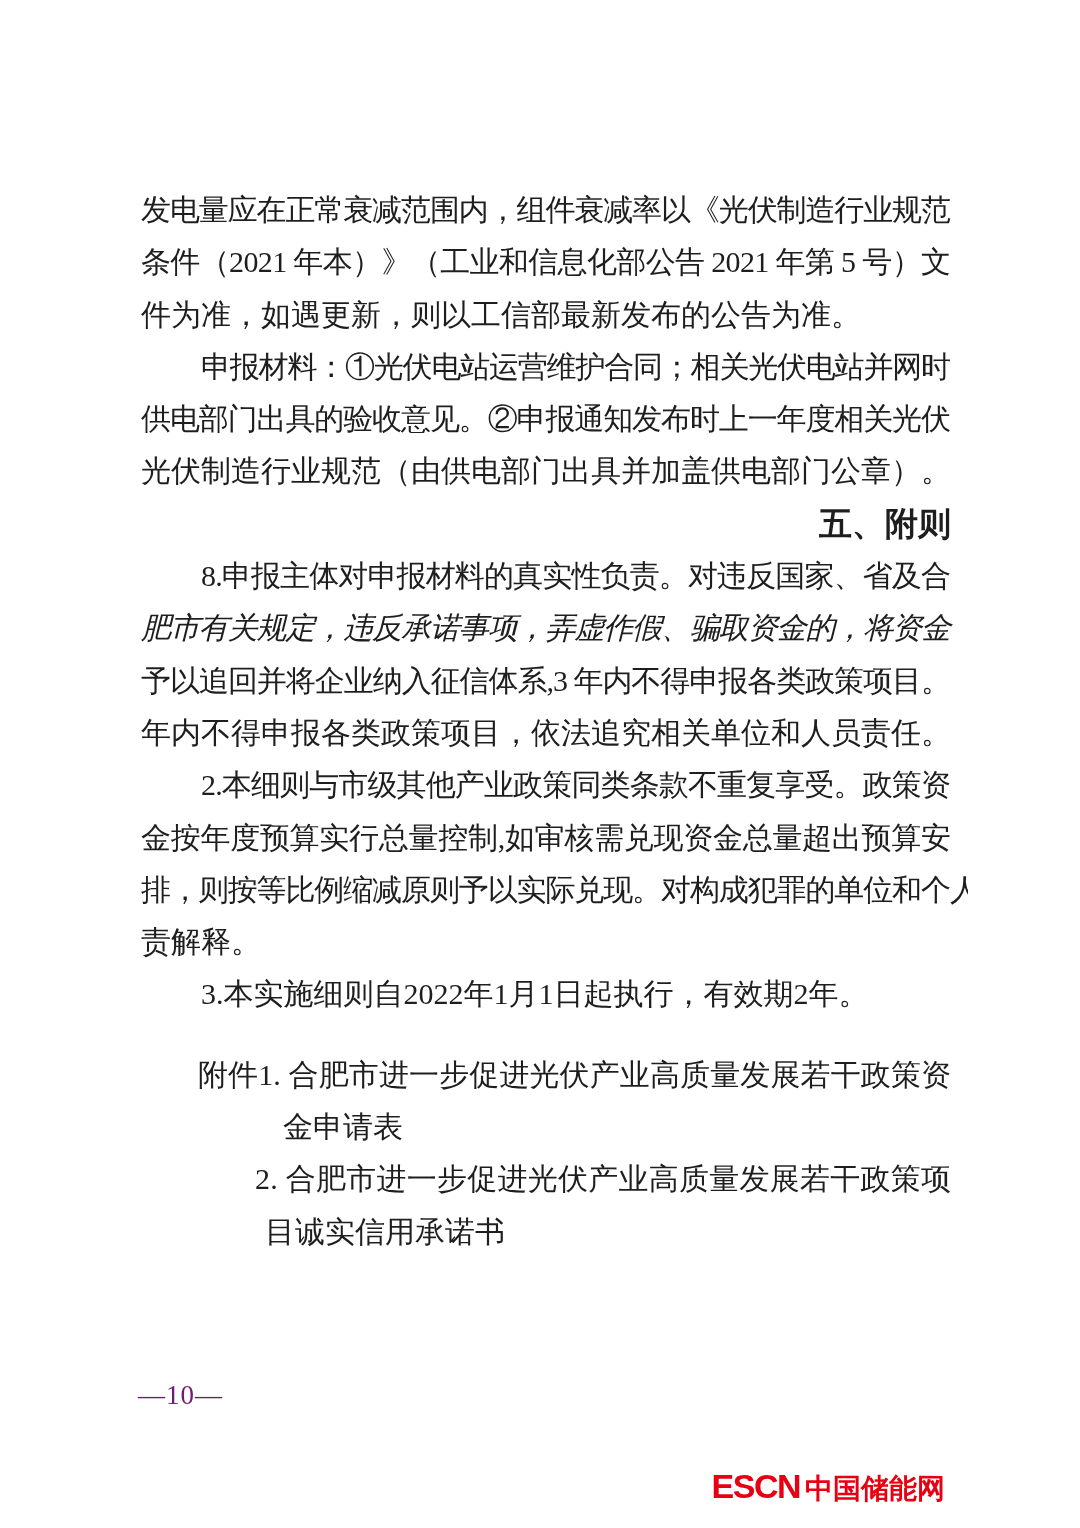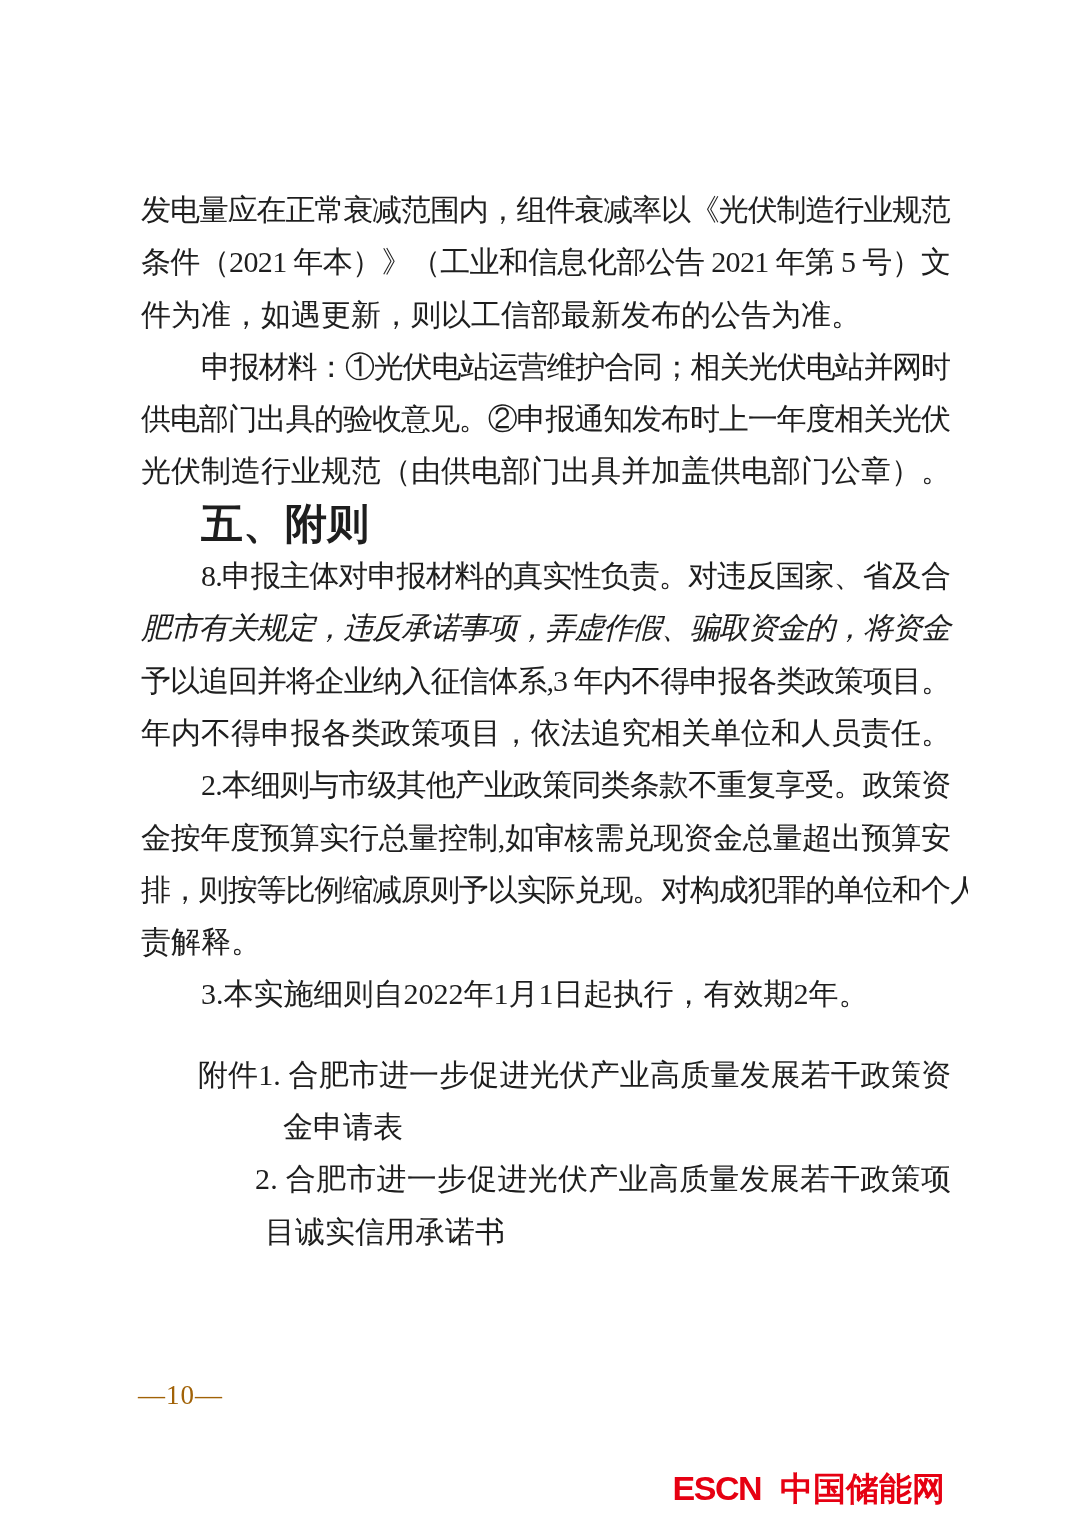--- a/index.html
+++ b/index.html
@@ -31,55 +31,56 @@
   }
   .ln b {
     font-family: "Liberation Sans", "DejaVu Sans", sans-serif;
     font-weight: 400;
   }
   .ind    { padding-left: 60px; }
   .heading {
     padding-left: 60px;
     font-weight: 700;
     font-family: "Liberation Sans", "DejaVu Sans", sans-serif;
-    font-size: 42px;
+    font-size: 33px;
+    text-align: right;
   }
   .att1   { padding-left: 57px; margin-top: 28px; }
   .attc1  { padding-left: 142px; }
   .att2   { padding-left: 114px; }
   .attc2  { padding-left: 124px; }
   .pagenum {
     position: absolute;
     left: 138px;
     top: 1380px;
     font-size: 27px;
     letter-spacing: 1px;
-    color: #a16207;
+    color: #701a75;
     font-family: "Liberation Serif", "DejaVu Serif", serif;
   }
   .logo {
     position: absolute;
     right: 23px;
     top: 1467px;
     display: flex;
     align-items: baseline;
     color: var(--logo-red, #e60012);
     white-space: nowrap;
   }
   .logo-latin {
     font-family: "Liberation Sans", "DejaVu Sans", sans-serif;
     font-weight: 900;
     font-size: 34px;
     letter-spacing: -1.5px;
-    margin-right: 19px;
+    margin-right: 5px;
   }
   .logo-cn {
     font-family: "Liberation Sans", "DejaVu Sans", sans-serif;
     font-weight: 700;
-    font-size: 33px;
+    font-size: 28px;
   }
 </style>
 </head>
 <body>
 
 <div class="page">
 
   <main class="doc">
       <div class="ln"><span class="lt" style="letter-spacing: -1.11111px;">发电量应在正常衰减范围内，组件衰减率以《光伏制造行业规范</span></div>
       <div class="ln"><span class="lt" style="letter-spacing: -0.642857px;">条件（2021 年本）》（工业和信息化部公告 2021 年第 5 号）文</span></div>

